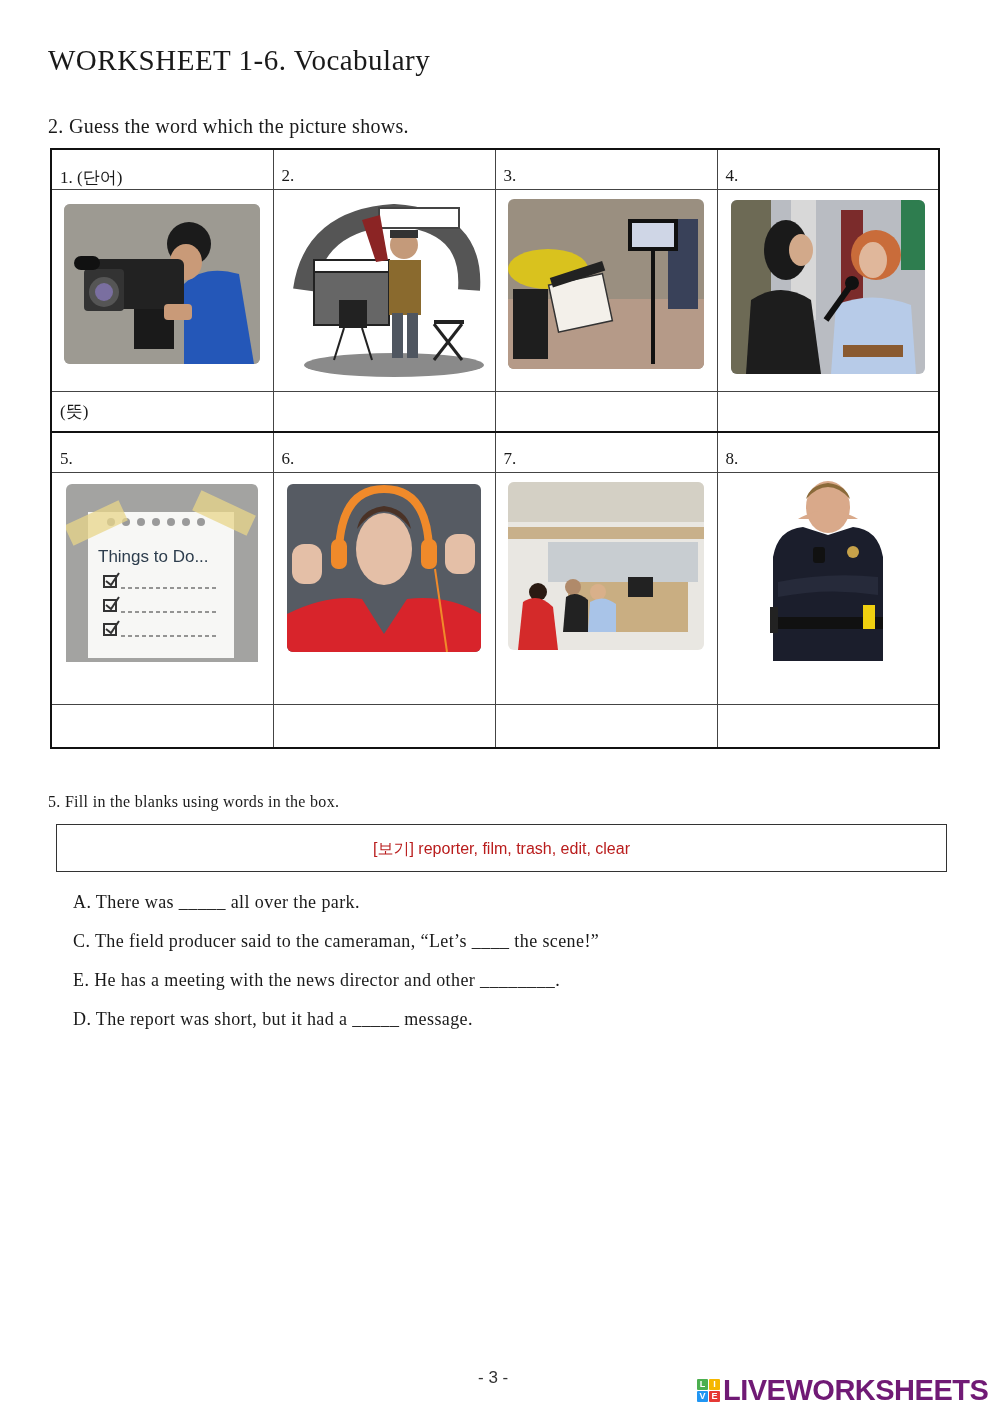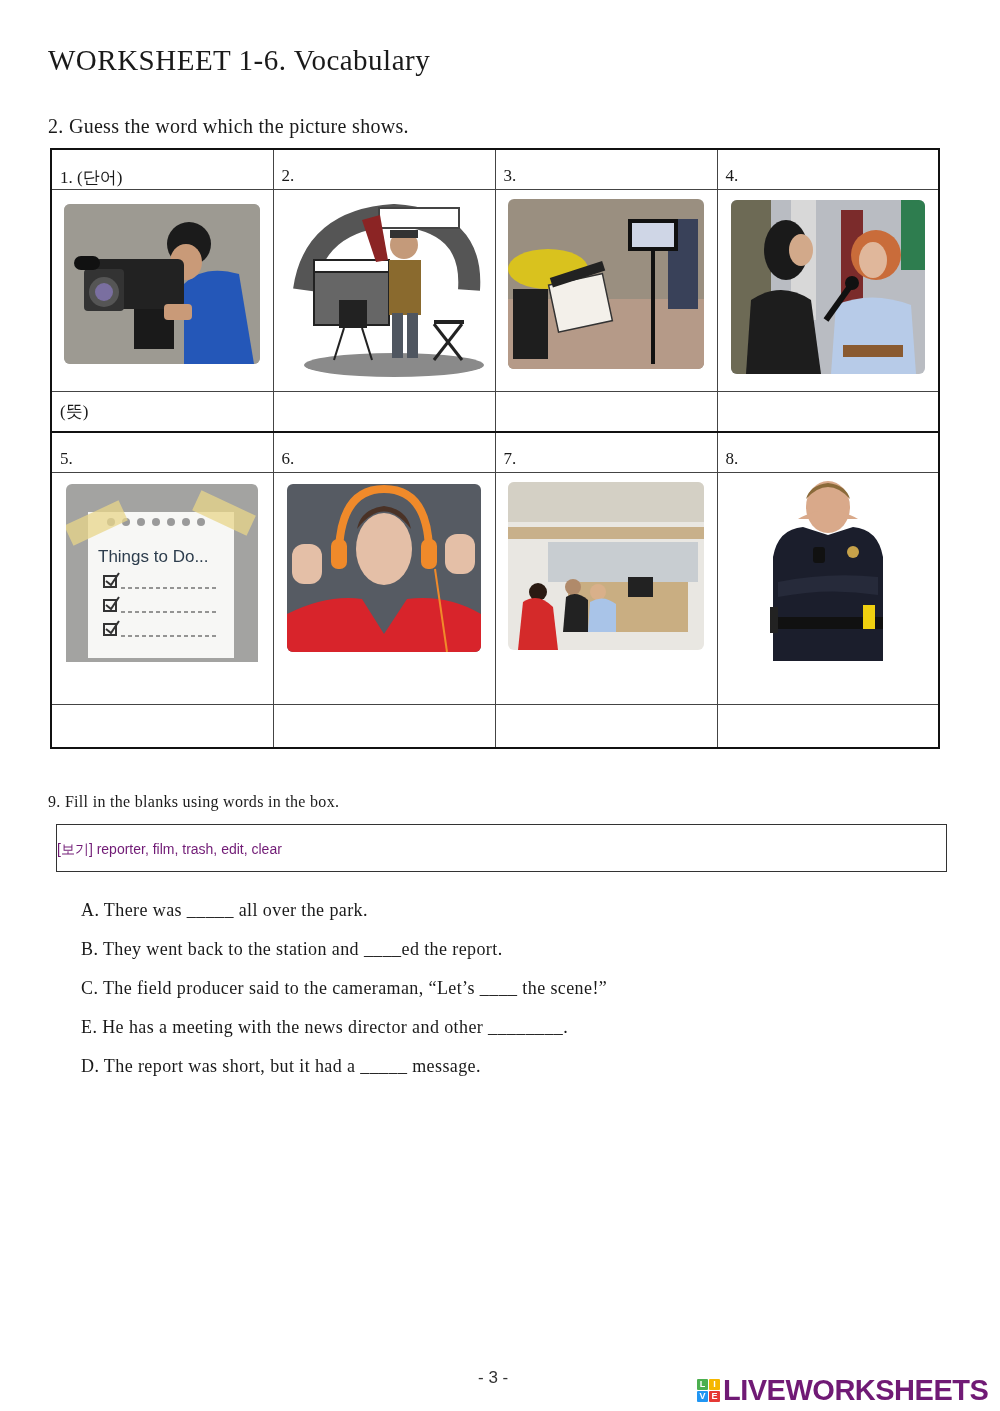--- a/index.html
+++ b/index.html
@@ -14,23 +14,23 @@
   .vtable tr.hdr td span { display:block; padding:16px 0 0 8px; }
   .vtable tr.img td { height:201px; }
   .vtable tr.mean td { height:39px; }
   .vtable tr.mean td span { display:block; padding:8px 0 0 8px; }
   .vtable tr.mean.first td { border-bottom:2px solid #111; }
   .vtable tr.mean.last td { height:42px; }
   .pic { position:relative; margin:0 auto; overflow:hidden; border-radius:6px; }
   .pic svg { display:block; }
   .q3 { position:absolute; left:48px; top:793px; font-size:16px; letter-spacing:0.3px; }
   .wordbox { position:absolute; left:56px; top:824px; width:891px; height:48px; border:1.5px solid #333;
-             box-sizing:border-box; font-family:"Liberation Sans","DejaVu Sans",sans-serif;
-             font-size:14px; line-height:48px; color:#701a75; }
-  .sentences { position:absolute; left:65px; top:884px; margin:16px; padding:0; list-style:none; }
+             box-sizing:border-box; text-align:center; font-family:"Liberation Sans","DejaVu Sans",sans-serif;
+             font-size:16px; line-height:48px; color:#b91c1c; }
+  .sentences { position:absolute; left:65px; top:884px; margin:8px; padding:0; list-style:none; }
   .sentences li { font-size:18px; height:39px; letter-spacing:0.4px; }
   .pagenum { position:absolute; left:478px; top:1368px; font-family:"Liberation Sans",sans-serif; font-size:17px; color:#333; }
   .logo { position:absolute; left:697px; top:1374px; display:flex; align-items:center; }
   .logo-grid { display:grid; grid-template-columns:11px 11px; grid-template-rows:11px 11px; gap:1px; margin-right:3px; }
   .logo-grid span { display:block; font-family:"Liberation Sans",sans-serif; font-size:9px; font-weight:bold;
                     color:#fff; text-align:center; line-height:11px; border-radius:1px; }
   .logo-text { font-family:"Liberation Sans","DejaVu Sans",sans-serif; font-weight:bold; font-size:29px;
                color:#701a75; letter-spacing:-0.5px; }
 </style>
 </head>
@@ -270,26 +270,25 @@
     <td>
           <span></span>
         </td>
     <td>
           <span></span>
         </td>
   </tr>
 </tbody>
   </table>
 
-<div class="q3">9. Fill in the blanks using words in the box.</div>
+<div class="q3">5. Fill in the blanks using words in the box.</div>
 <div class="wordbox">[보기]  reporter,  film,  trash,  edit,  clear</div>
 
 <ul class="sentences">
   <li>A.  There  was  _____  all  over  the  park.</li>
-  <li>B.  They  went  back  to  the  station  and  ____ed  the  report.</li>
   <li>C.  The  field  producer  said  to  the  cameraman,  “Let’s  ____  the  scene!”</li>
   <li>E.  He  has  a  meeting  with  the  news  director  and  other  ________.</li>
   <li>D.  The  report  was  short,  but  it  had  a  _____  message.</li>
 </ul>
 
 <div class="pagenum">- 3 -</div>
 
 <div class="logo">
   <div class="logo-grid">
     <span style="background:#4caf50">L</span>

